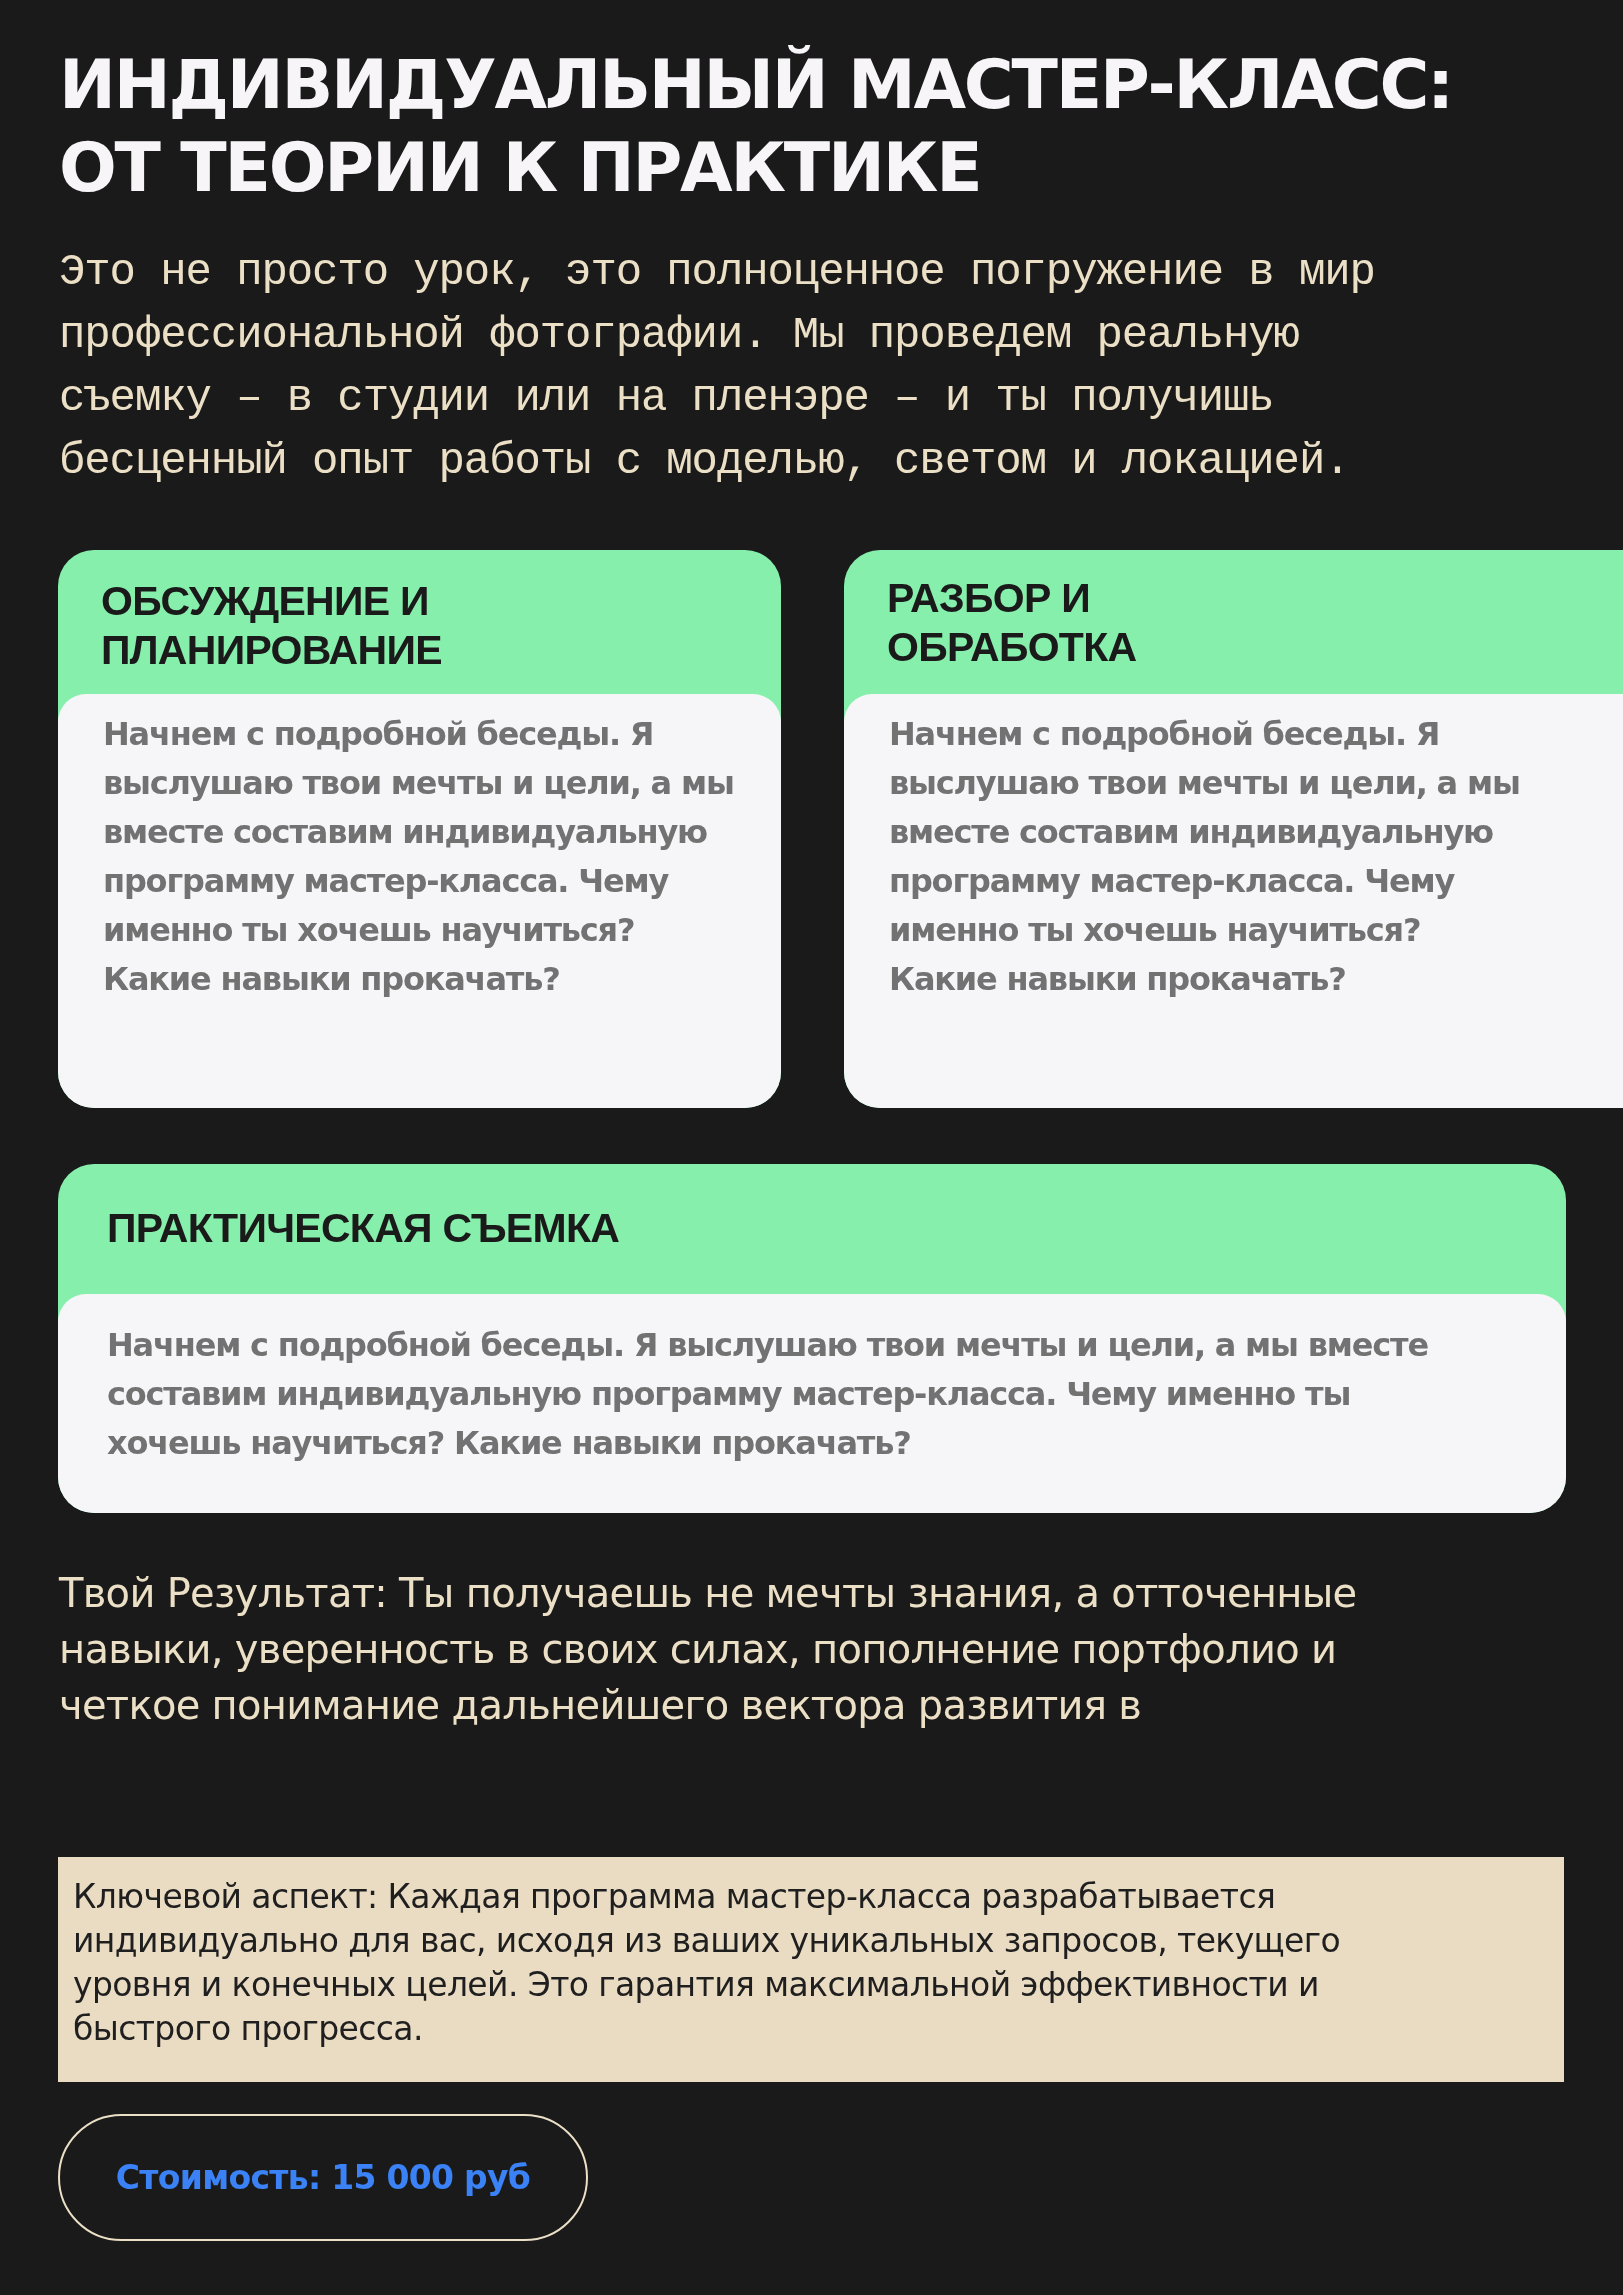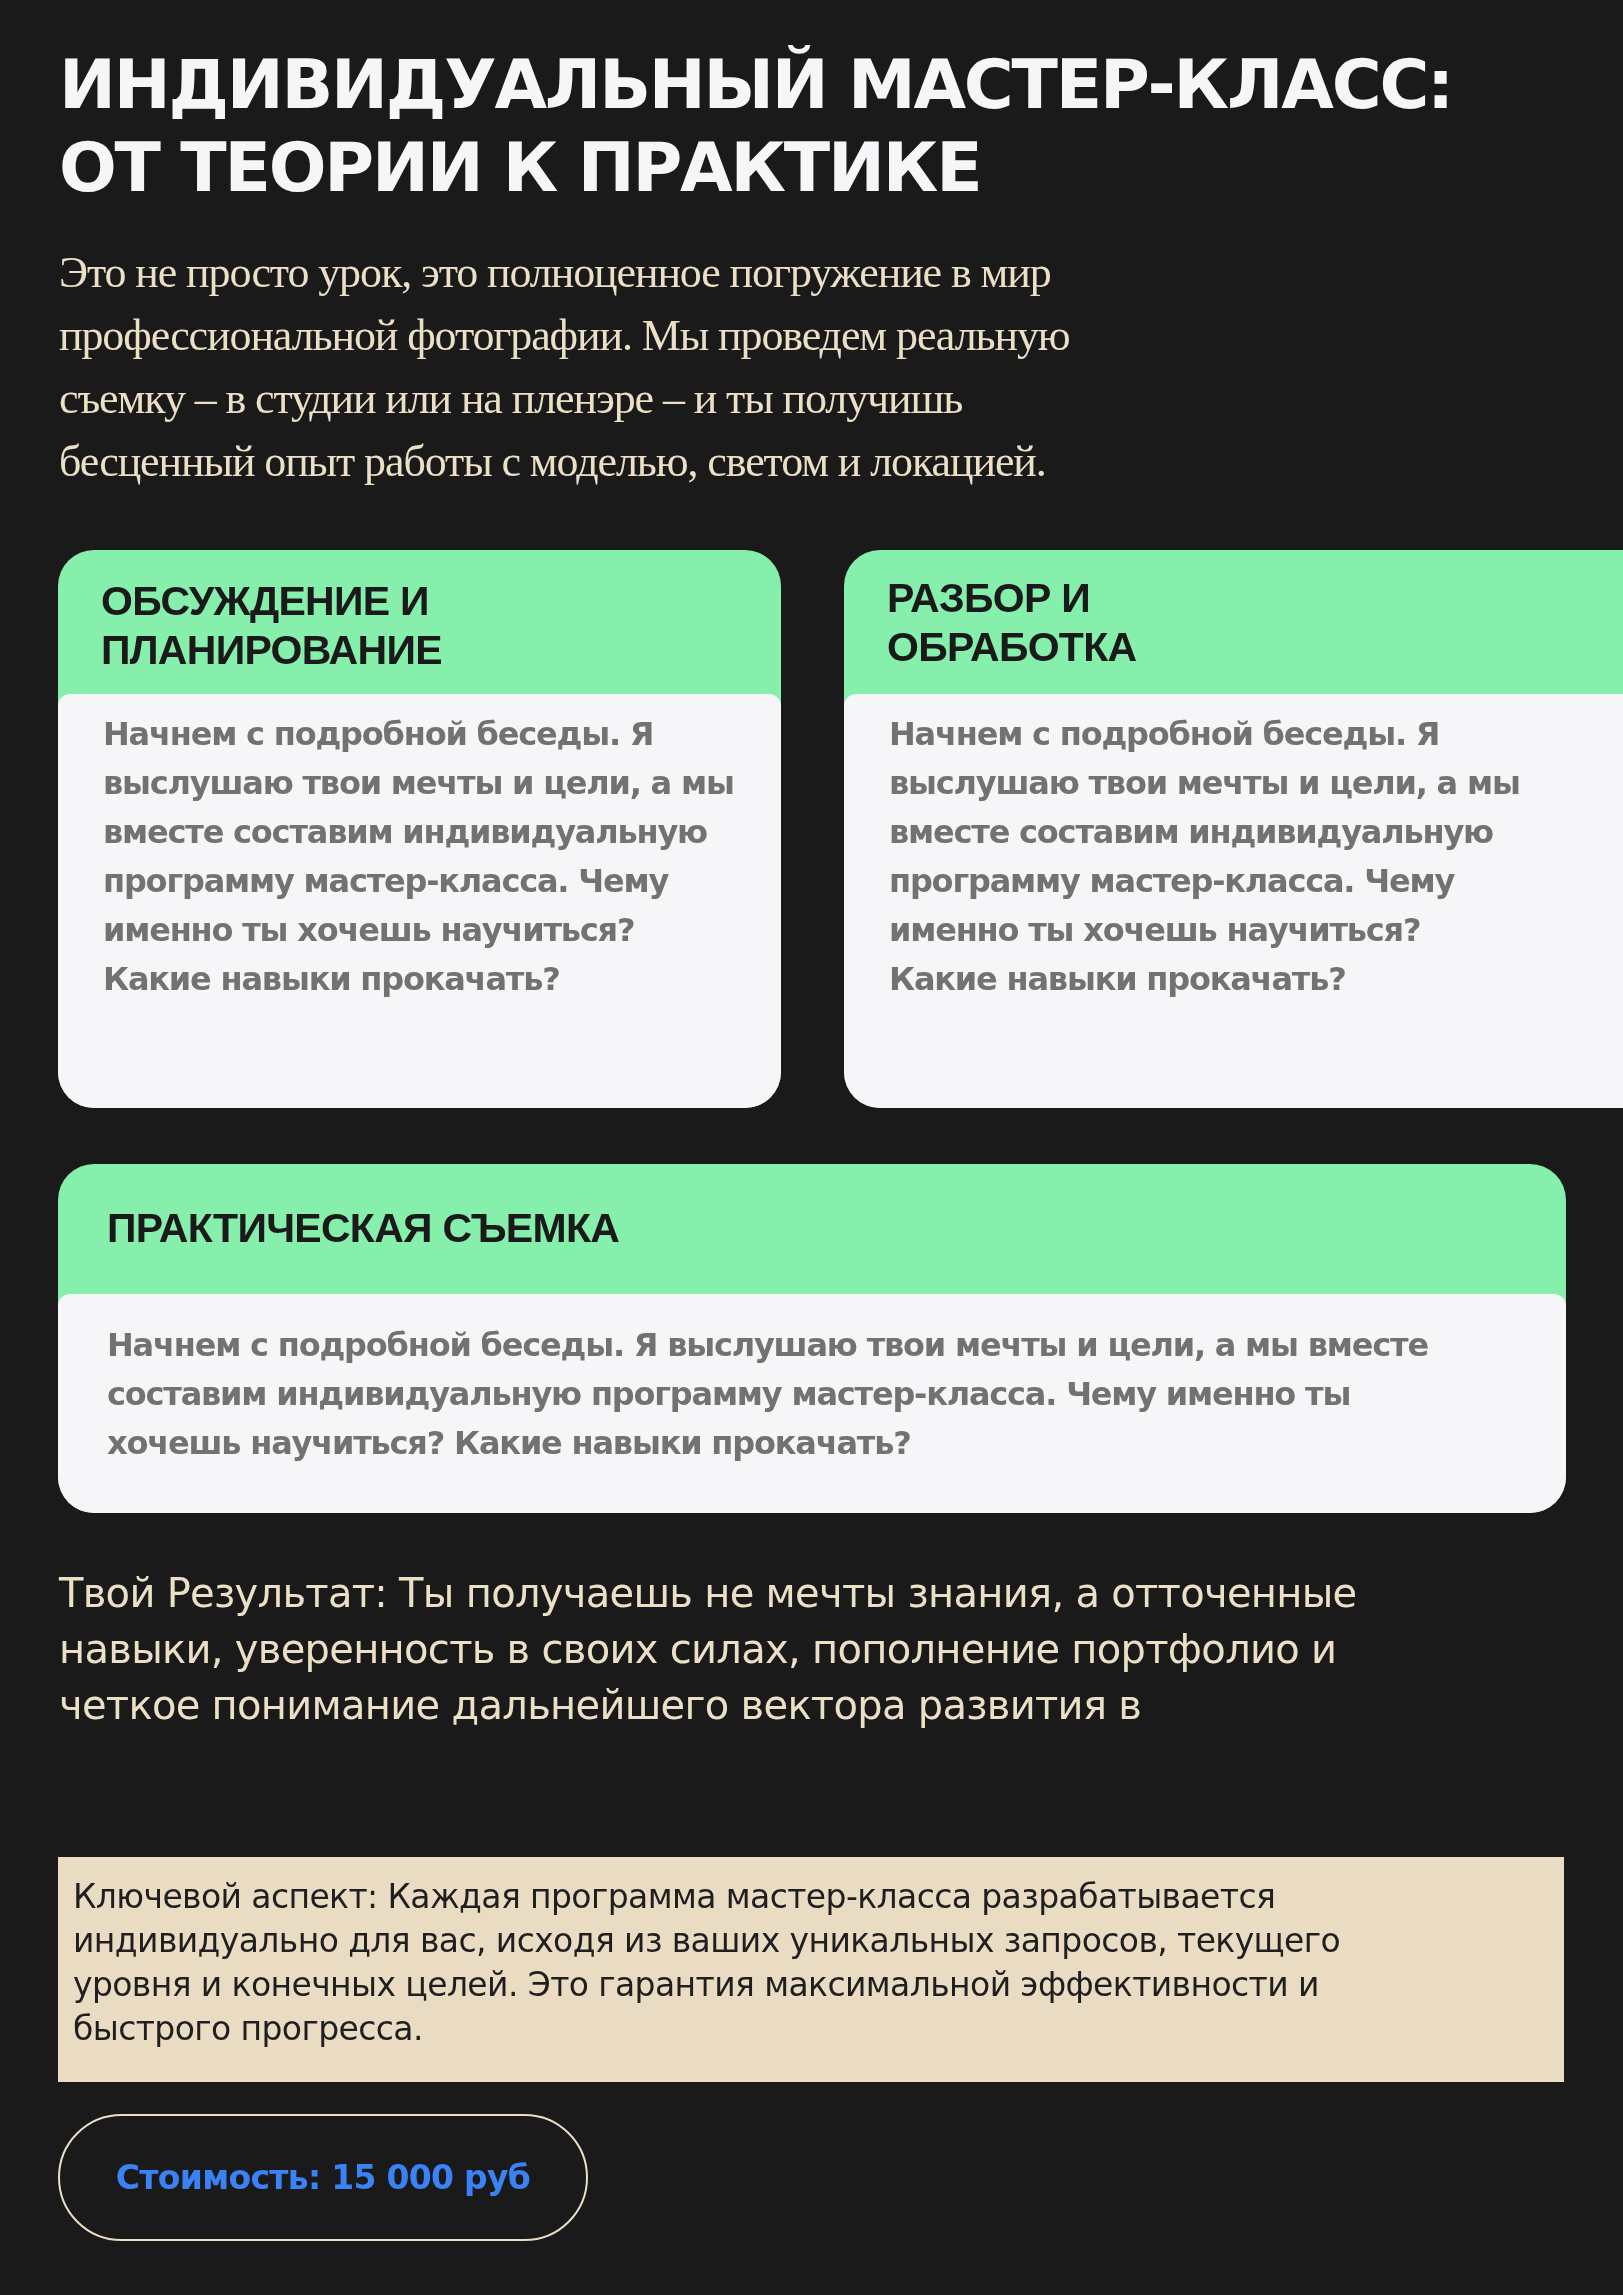--- a/index.html
+++ b/index.html
@@ -22,21 +22,21 @@
     line-height: 83px;
     letter-spacing: -2.2px;
     text-transform: uppercase;
   }
   .page-title .line { display: block; white-space: nowrap; }
 
   .intro {
     left: 59px; top: 241px; width: 1525px;
     margin: 0;
     color: #ebdfc6;
-    font-family: Liberation Serif, serif;
+    font-family: Liberation Mono, monospace;
     font-weight: normal;
     font-size: 44px;
     line-height: 63px;
     letter-spacing: -1.1px;
   }
   .intro .line { display: block; white-space: nowrap; }
 
   .card {
     background: #86efac;
     border-radius: 36px;
@@ -54,21 +54,21 @@
     font-weight: bold;
     font-size: 41px;
     line-height: 49px;
     letter-spacing: -0.7px;
     text-transform: uppercase;
   }
   .card-title .line { display: block; white-space: nowrap; }
   .card-body {
     position: absolute; left: 0; right: 0; bottom: 0;
     background: #f6f5f8;
-    border-radius: 12px;
+    border-radius: 28px;
   }
   .card-text {
     position: absolute;
     margin: 0;
     color: #727272;
     font-family: "DejaVu Sans", sans-serif;
     font-weight: bold;
     font-size: 32px;
     line-height: 49px;
     letter-spacing: -1.2px;

